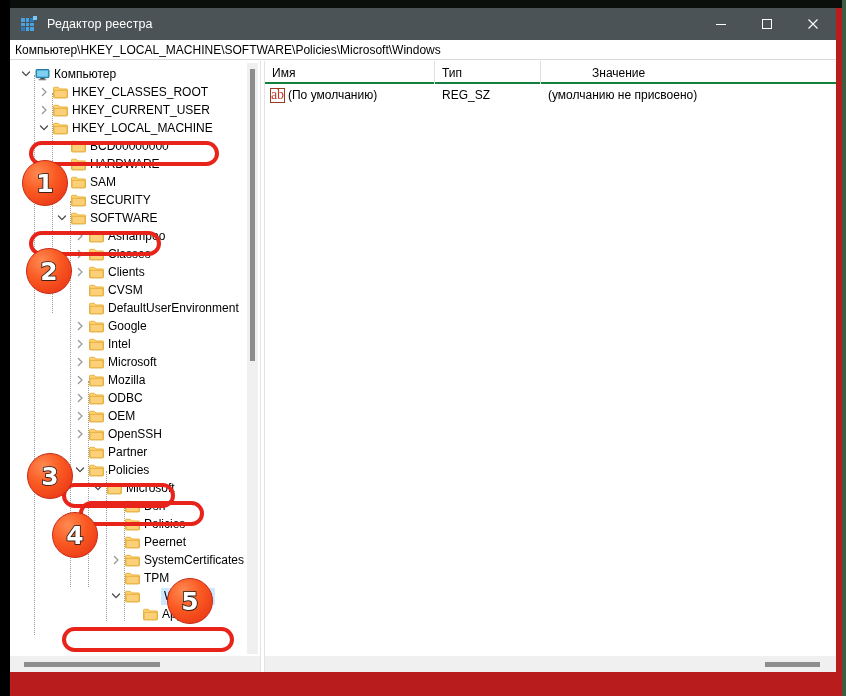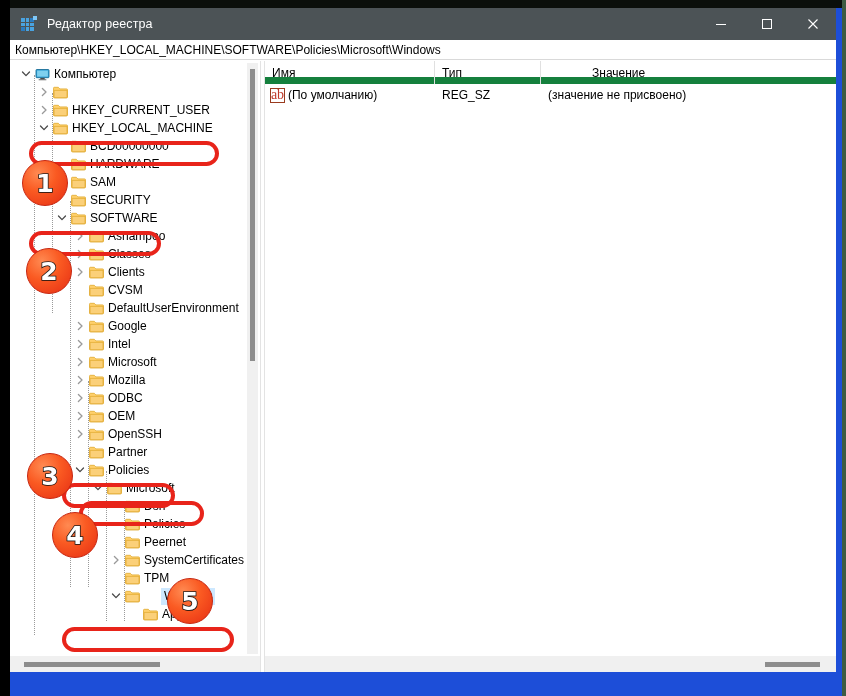--- a/index.html
+++ b/index.html
@@ -6,21 +6,21 @@
   html, body {
     margin: 0; padding: 0;
     width: 846px; height: 696px;
     background: #000000;
     font-family: "Liberation Sans", sans-serif;
     overflow: hidden;
   }
   #root {
     position: relative;
     width: 846px; height: 696px;
-    background: #1d4ed8;
+    background: #b91c1c;
   }
   
   .edge-left  { position:absolute; left:0;  top:0; width:10px; height:696px; background:#000; }
   .edge-top   { position:absolute; left:0;  top:0; width:846px; height:8px;  background:#0b0f0b; }
   .edge-right { position:absolute; right:0; top:0; width:4px;  height:696px; background:#3e5b43; }
 
   
   .window {
     position: absolute;
     left: 10px; top: 8px;
@@ -216,21 +216,21 @@
     position: absolute;
     top: 6px; height: 5px;
     background: #8d8d8d;
   }
 
   
   .listhead {
     flex: 0 0 23px;
     height: 23px;
     display: flex;
-    border-bottom: 7px solid #15803d;
+    border-bottom: 2px solid #15803d;
     background: #ffffff;
     font-size: 12px;
     color: #000;
   }
   .hcell {
     display: flex; align-items: center;
     padding-left: 7px;
     border-right: 1px solid #e0e0e0;
     height: 23px;
   }
@@ -387,20 +387,21 @@
                     <path d="M3.4 1.5 L7 5 L3.4 8.5" fill="none" stroke="#9a9a9a" stroke-width="1.3" stroke-linecap="round" stroke-linejoin="round"></path>
                   </svg>
                 </div>
                 <div class="folder">
                   <svg width="15" height="13" viewBox="0 0 15 13">
                     <path d="M0.5 2.2 A0.9 0.9 0 0 1 1.4 1.3 H5.3 L6.9 2.9 H13.6 A0.9 0.9 0 0 1 14.5 3.8 V11 A0.9 0.9 0 0 1 13.6 11.9 H1.4 A0.9 0.9 0 0 1 0.5 11 Z" fill="#ffd06b" stroke="#d4a githubfff" stroke-width="0"></path>
                     <path d="M0.5 2.2 A0.9 0.9 0 0 1 1.4 1.3 H5.3 L6.9 2.9 H13.6 A0.9 0.9 0 0 1 14.5 3.8 V11 A0.9 0.9 0 0 1 13.6 11.9 H1.4 A0.9 0.9 0 0 1 0.5 11 Z" fill="none" stroke="#e0a92e" stroke-width="0.8"></path>
                     <path d="M1.1 4.4 H14.0 V10.9 A0.8 0.8 0 0 1 13.2 11.7 H1.9 A0.8 0.8 0 0 1 1.1 10.9 Z" fill="#fbd079" stroke="#e0a92e" stroke-width="0.7"></path>
                   </svg>
                 </div>
+                <span class="tlabel">HKEY_CLASSES_ROOT</span>
               </div>
               <div class="trow">
                 <div style="flex: 0 0 26px; height: 18px;"></div>
                 <div class="twist">
                   <svg width="10" height="10" viewBox="0 0 10 10">
                     <path d="M3.4 1.5 L7 5 L3.4 8.5" fill="none" stroke="#9a9a9a" stroke-width="1.3" stroke-linecap="round" stroke-linejoin="round"></path>
                   </svg>
                 </div>
                 <div class="folder">
                   <svg width="15" height="13" viewBox="0 0 15 13">
@@ -842,21 +843,21 @@
         <div class="listbody">
           <div class="lrow">
             <div class="lcell c0">
               <span class="ab-icon">
                 <span class="page"></span>
                   <span class="txt">ab</span>
               </span>
               <span>(По умолчанию)</span>
             </div>
             <div class="lcell c1">REG_SZ</div>
-            <div class="lcell c2">(значение не присвоено)</div>
+            <div class="lcell c2">(умолчанию не присвоено)</div>
           </div>
         </div>
         <div class="hscroll">
           <div class="thumb" style="left:500px;width:55px;"></div>
         </div>
       </div>
     </div>
   </div>
 
   <div class="ann-layer" id="annlayer">

